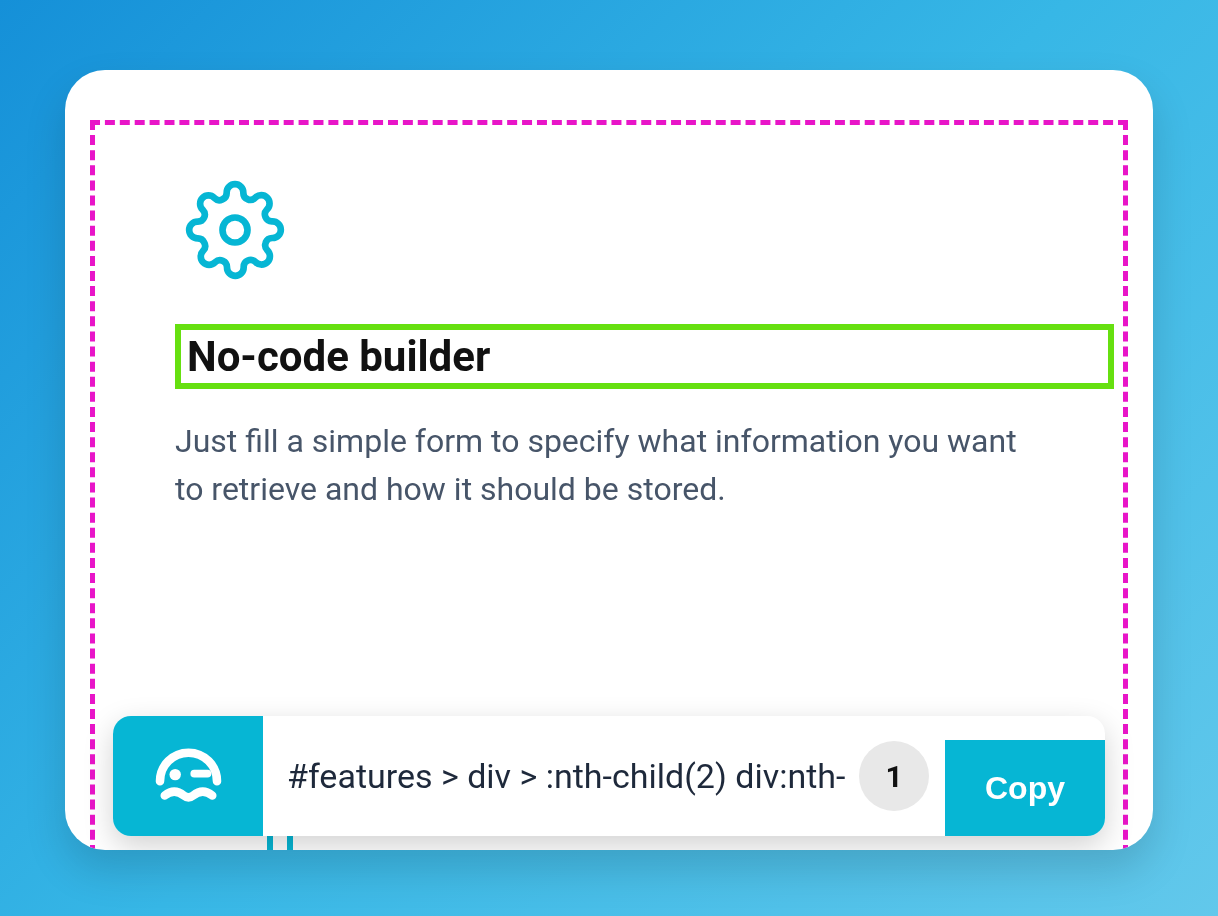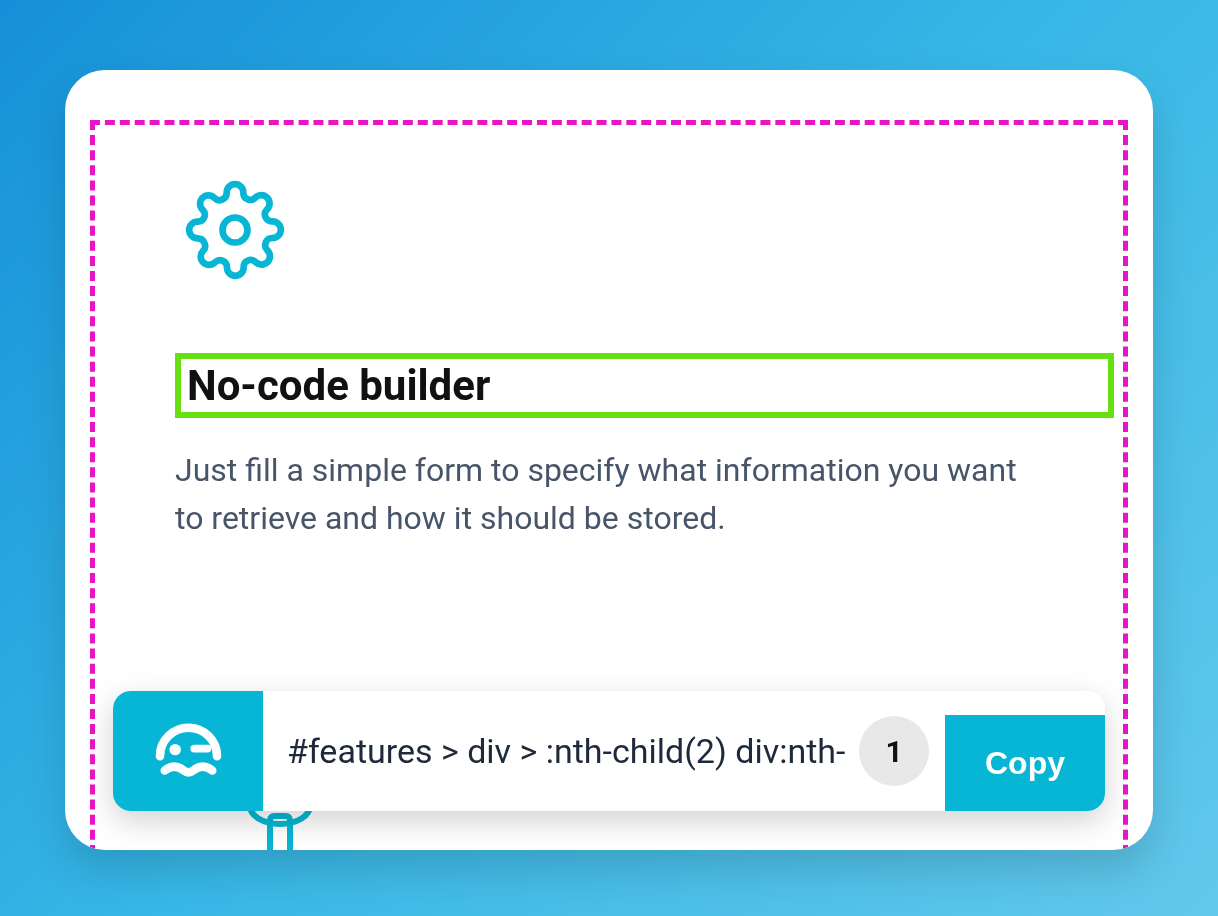--- a/index.html
+++ b/index.html
@@ -36,21 +36,20 @@
     position: relative;
     padding: 70px 70px 0 70px;
   }
   .gear-icon { margin-left: 10px; margin-bottom: 40px; }
   .selected-heading {
     display: inline-block;
     border: 6px solid #66e010;
     padding: 2px 10px 2px 6px;
     margin-bottom: 28px;
     width: 939px;
-    margin-top: 29px;
   }
   .selected-heading h2 {
     font-size: 42px;
     font-weight: 700;
     color: #111;
   }
   .desc {
     font-size: 32px;
     line-height: 1.5;
     color: #475569;
@@ -61,21 +60,21 @@
     text-decoration: underline;
     text-decoration-color: #0ab7d5;
     text-decoration-thickness: 3px;
     text-underline-offset: 6px;
     color: #475569;
   }
   .selector-bar {
     position: absolute;
     left: 48px;
     right: 48px;
-    bottom: 39px;
+    bottom: 14px;
     height: 120px;
     background: #ffffff;
     border-radius: 18px;
     box-shadow: 0 10px 30px rgba(0,0,0,0.18);
     display: flex;
     align-items: stretch;
     z-index: 10;
     overflow: hidden;
   }
   .logo-box {

